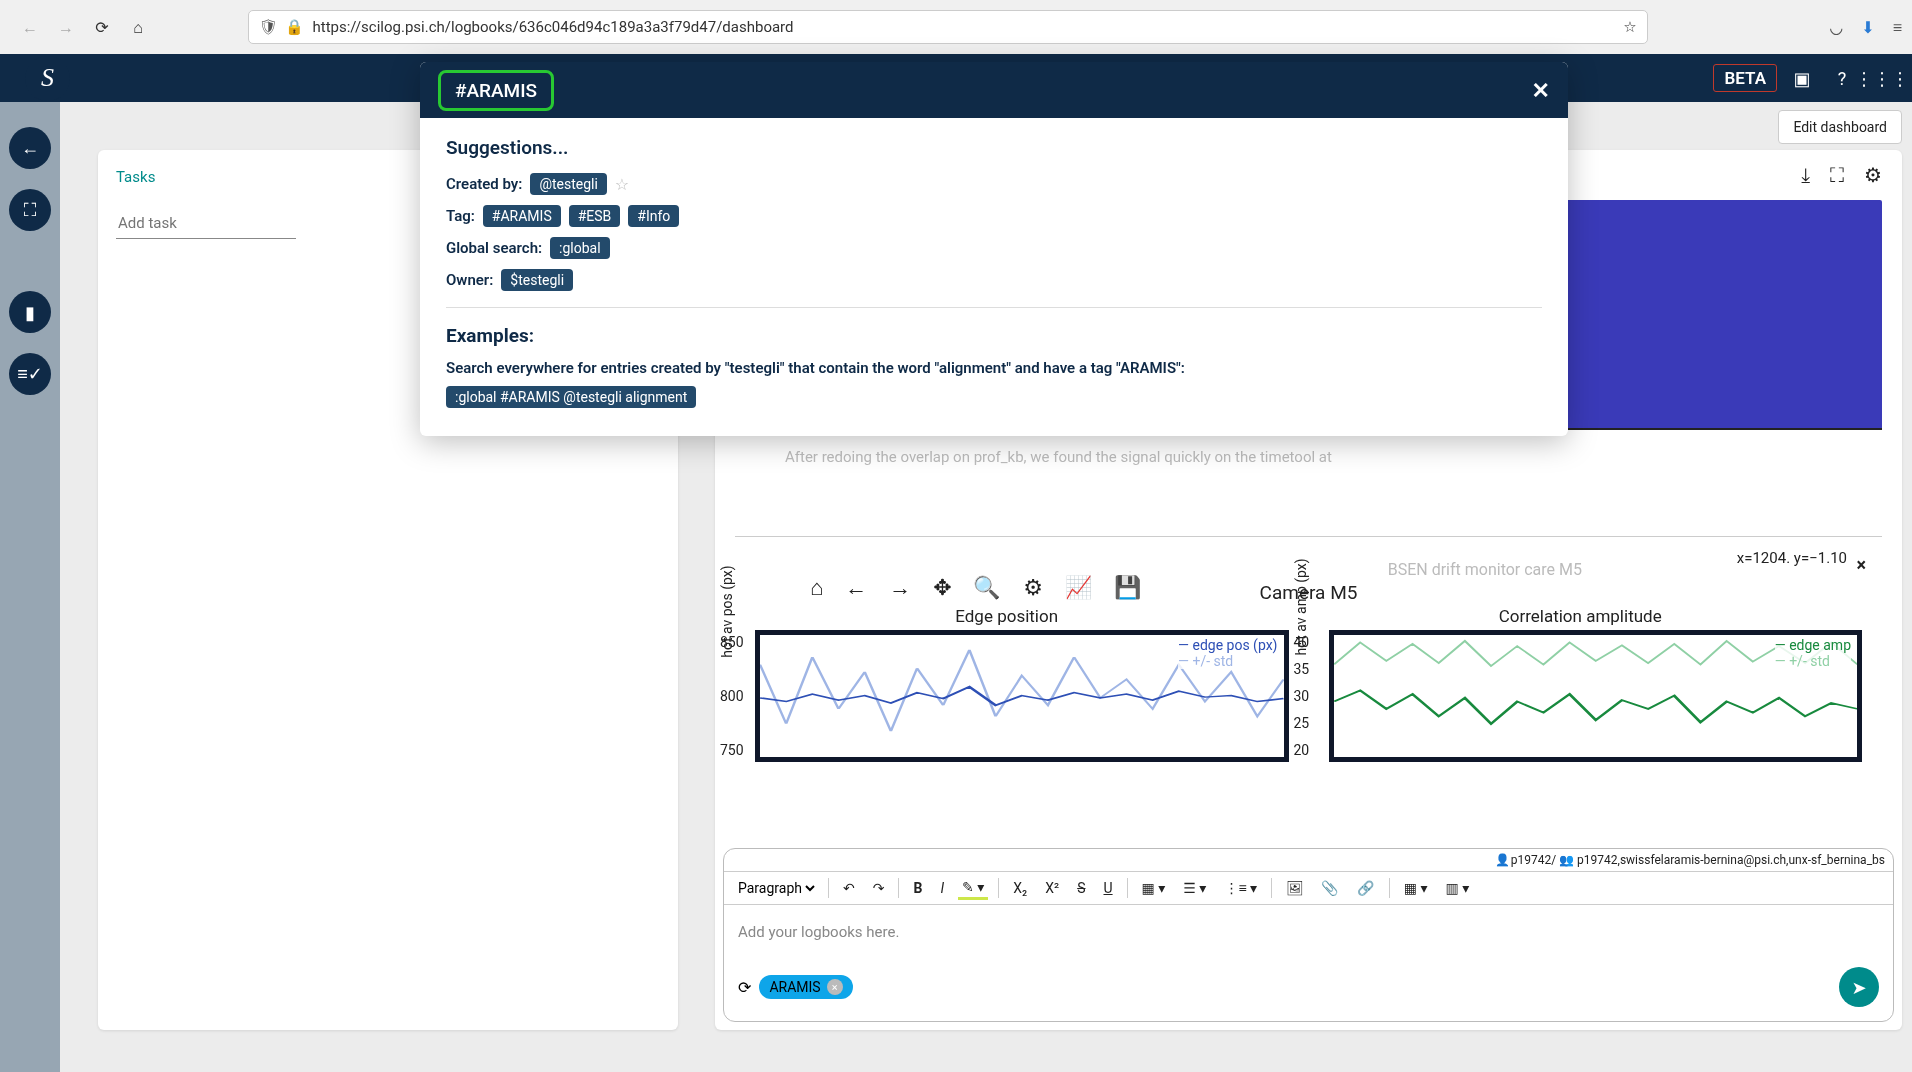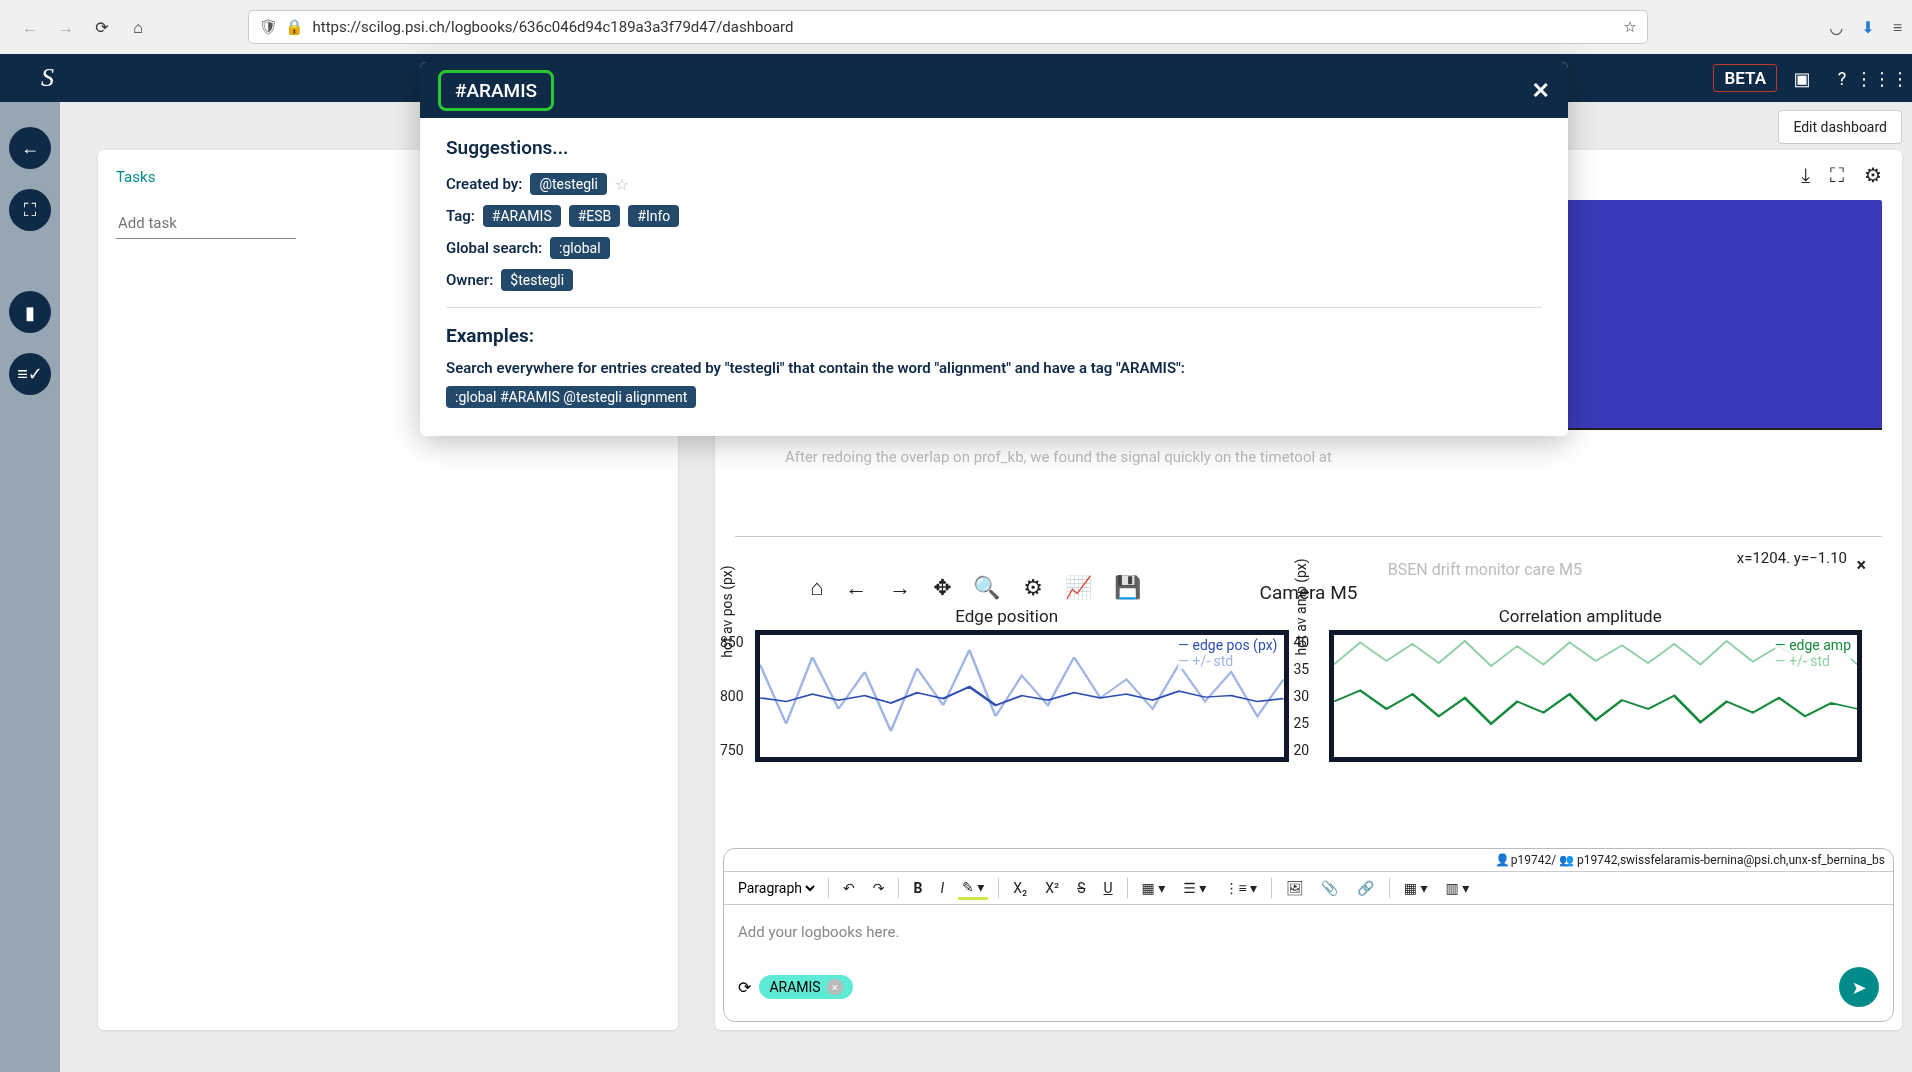--- a/index.html
+++ b/index.html
@@ -63,21 +63,21 @@
   .comp-toolbar{height:34px;border-top:1px solid #ccc;border-bottom:1px solid #ccc;display:flex;align-items:center;padding:0 10px;gap:10px;font-size:14px;color:#222}
   .tb-sep{width:1px;height:20px;background:#ccc}
   .comp-toolbar select{border:none;font-size:14px;background:transparent}
   .tb-btn{padding:2px 4px}
   .tb-btn.bold{font-weight:700}
   .tb-btn.italic{font-style:italic}
   .tb-btn.under{text-decoration:underline}
   .tb-btn.strike{text-decoration:line-through}
   .comp-content{padding:18px 14px;font-size:15px;color:#888}
   .comp-tags{padding:8px 14px 14px;display:flex;align-items:center;gap:8px}
-  .comp-tag{background:#5eead4;border-radius:14px;padding:4px 10px;font-size:14px;display:flex;align-items:center;gap:6px}
+  .comp-tag{background:#0ea5e9;border-radius:14px;padding:4px 10px;font-size:14px;display:flex;align-items:center;gap:6px}
   .comp-tag .x{background:#bbb;color:#fff;border-radius:50%;width:16px;height:16px;display:flex;align-items:center;justify-content:center;font-size:11px}
   .refresh{font-size:16px}
   .send-btn{margin-left:auto;width:40px;height:40px;background:#008b8b;border-radius:50%;display:flex;align-items:center;justify-content:center;color:#fff;font-size:18px}
 
   .drift-close{position:absolute;right:36px;top:354px;font-size:18px;color:#222;font-weight:700}
 
   
   .search-overlay{position:absolute;left:420px;top:62px;width:1148px;background:#fff;border-radius:6px;box-shadow:0 6px 30px rgba(0,0,0,.25);z-index:500}
   .search-top{height:56px;background:#0f2a47;border-radius:6px 6px 0 0;display:flex;align-items:center;padding:0 18px}
   .search-input-wrap{border:3px solid #28c832;border-radius:8px;padding:6px 14px;color:#fff;font-size:19px;font-weight:500}

